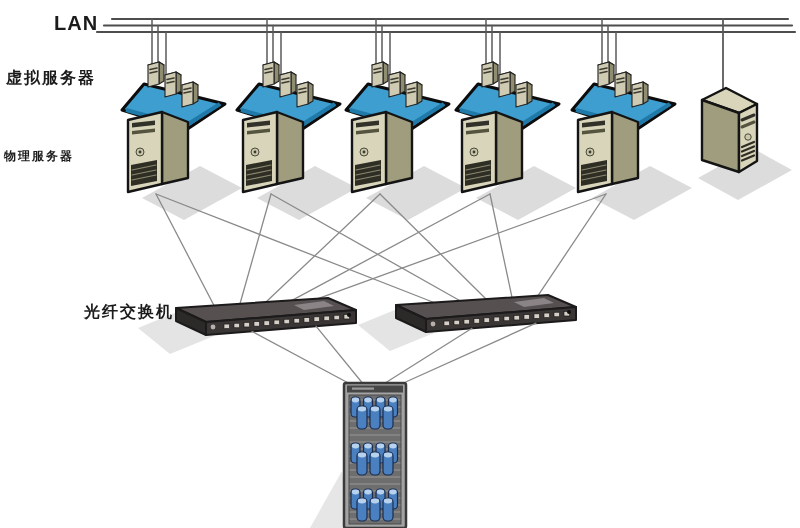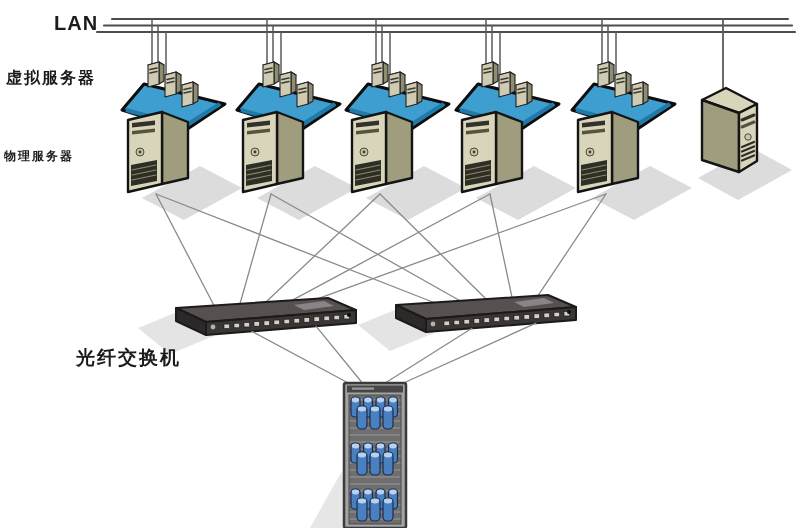--- a/index.html
+++ b/index.html
@@ -6,21 +6,21 @@
   .stage{
     position:relative;width:800px;height:528px;background:#ffffff;
     overflow:hidden;font-family:"DejaVu Sans",sans-serif;
   }
   .stage svg{position:absolute;left:0;top:0;}
   .lbl{position:absolute;color:#1b1b1b;font-weight:bold;white-space:nowrap;}
   .lbl-lan{left:54px;top:12px;font-size:20px;letter-spacing:1px;font-family:"Liberation Sans",sans-serif;}
   .lbl-vs{left:6px;top:68px;font-size:16px;letter-spacing:2px;}
   .lbl-ps{left:4px;top:148px;font-size:12px;letter-spacing:2px;}
   .lbl-mgmt{left:598px;top:225px;font-size:16px;letter-spacing:1.5px;}
-  .lbl-fsw{left:76px;top:302px;font-size:19px;letter-spacing:2px;margin-top:43px;}
+  .lbl-fsw{left:84px;top:302px;font-size:16px;letter-spacing:2px;}
 </style>
 </head>
 <body>
 
 <div class="stage">
   <svg id="diagram-svg" width="800" height="528" viewBox="0 0 800 528">
       <g>
         <line x1="112" y1="19" x2="788" y2="19" stroke="#4d4d4d" stroke-width="2.2" stroke-linecap="round"></line>
         <line x1="104" y1="25.5" x2="792" y2="25.5" stroke="#4d4d4d" stroke-width="2.2" stroke-linecap="round"></line>
         <line x1="97" y1="32" x2="795" y2="32" stroke="#4d4d4d" stroke-width="2.2" stroke-linecap="round"></line>

